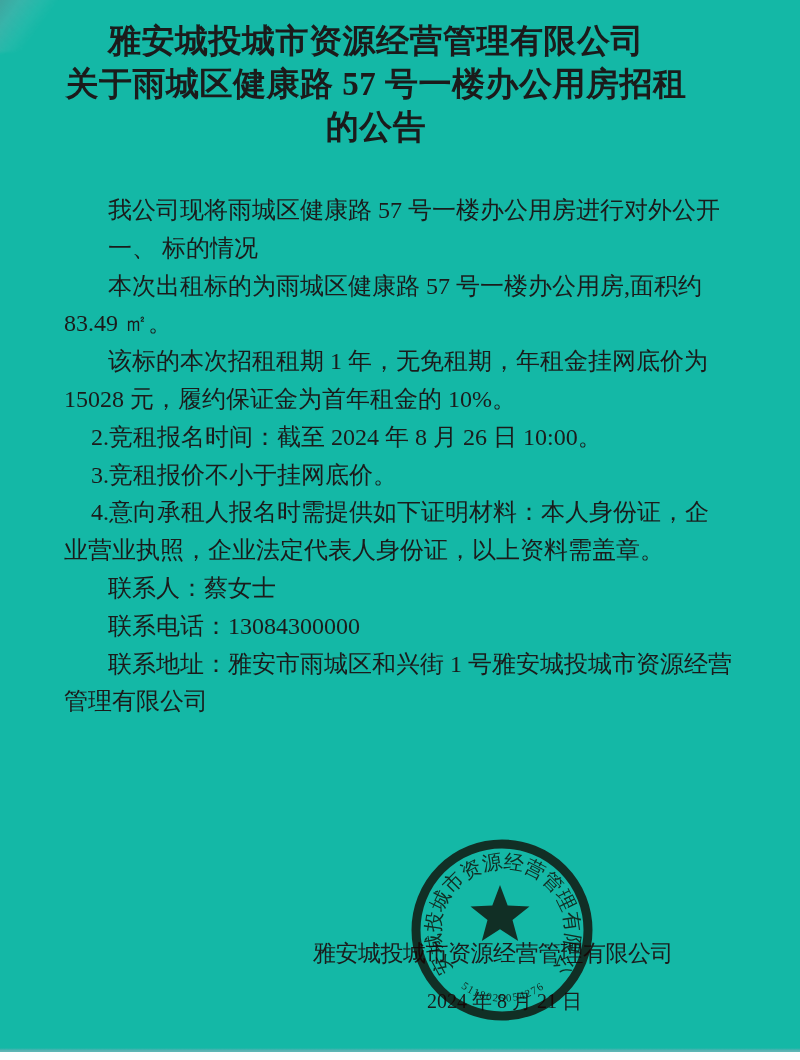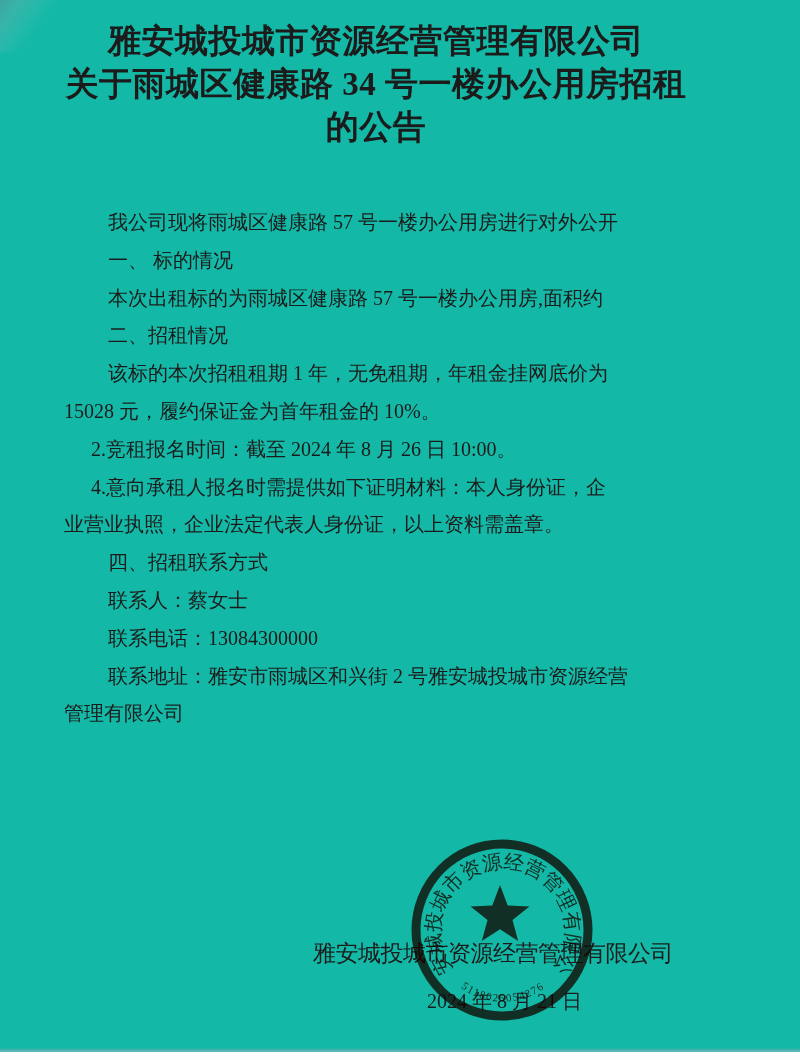--- a/index.html
+++ b/index.html
@@ -29,22 +29,22 @@
     background:#fdfdfe;
   }
 
   .doc-title {
     position:absolute; top:20px; left:40px; width:672px;
     text-align:center;
     font-size:33px; font-weight:bold; line-height:43px;
     letter-spacing:0.5px;
   }
   .doc-body {
-    position:absolute; top:204px; left:64px; width:678px;
-    font-size:20px; line-height:37.8px;
+    position:absolute; top:192px; left:64px; width:678px;
+    font-size:24px; line-height:37.8px;
     white-space:nowrap;
   }
   .doc-body .line { text-indent:0; }
   .doc-body .indent-para { text-indent:44px; }
   .doc-body .indent-num  { text-indent:27px; }
 
   .signature-company {
     position:absolute; top:938px; left:313px;
     font-size:23px; letter-spacing:-0.5px; white-space:nowrap;
   }
@@ -62,56 +62,56 @@
 </style>
 </head>
 <body>
 
 <div class="page">
 
   <div class="artifact-tl"></div>
 
   <div class="doc-title">
     <div>雅安城投城市资源经营管理有限公司</div>
-    <div>关于雨城区健康路 34 号一楼办公用房招租</div>
+    <div>关于雨城区健康路 57 号一楼办公用房招租</div>
     <div>的公告</div>
   </div>
 
   <div class="doc-body">
 
       <div class="line indent-para">我公司现将雨城区健康路 57 号一楼办公用房进行对外公开</div>
 
 
       <div class="line indent-para">一、 标的情况</div>
 
       <div class="line indent-para">本次出租标的为雨城区健康路 57 号一楼办公用房,面积约</div>
 
+      <div class="line">83.49 ㎡。</div>
 
-      <div class="line indent-para">二、招租情况</div>
 
       <div class="line indent-para">该标的本次招租租期 1 年，无免租期，年租金挂网底价为</div>
 
       <div class="line">15028 元，履约保证金为首年租金的 10%。</div>
 
 
 
       <div class="line indent-num">2.竞租报名时间：截至 2024 年 8 月 26 日 10:00。</div>
 
+      <div class="line indent-num">3.竞租报价不小于挂网底价。</div>
 
       <div class="line indent-num">4.意向承租人报名时需提供如下证明材料：本人身份证，企</div>
 
       <div class="line">业营业执照，企业法定代表人身份证，以上资料需盖章。</div>
 
-      <div class="line indent-para">四、招租联系方式</div>
 
       <div class="line indent-para">联系人：蔡女士</div>
 
       <div class="line indent-para">联系电话：13084300000</div>
 
-      <div class="line indent-para">联系地址：雅安市雨城区和兴街 2 号雅安城投城市资源经营</div>
+      <div class="line indent-para">联系地址：雅安市雨城区和兴街 1 号雅安城投城市资源经营</div>
 
       <div class="line">管理有限公司</div>
     </div>
 
   <div class="signature-company">雅安城投城市资源经营管理有限公司</div>
   <div class="signature-date">2024 年 8 月 21 日</div>
 
   <div class="seal">
     <svg viewBox="0 0 192 192" xmlns="http://www.w3.org/2000/svg">
       <defs>

